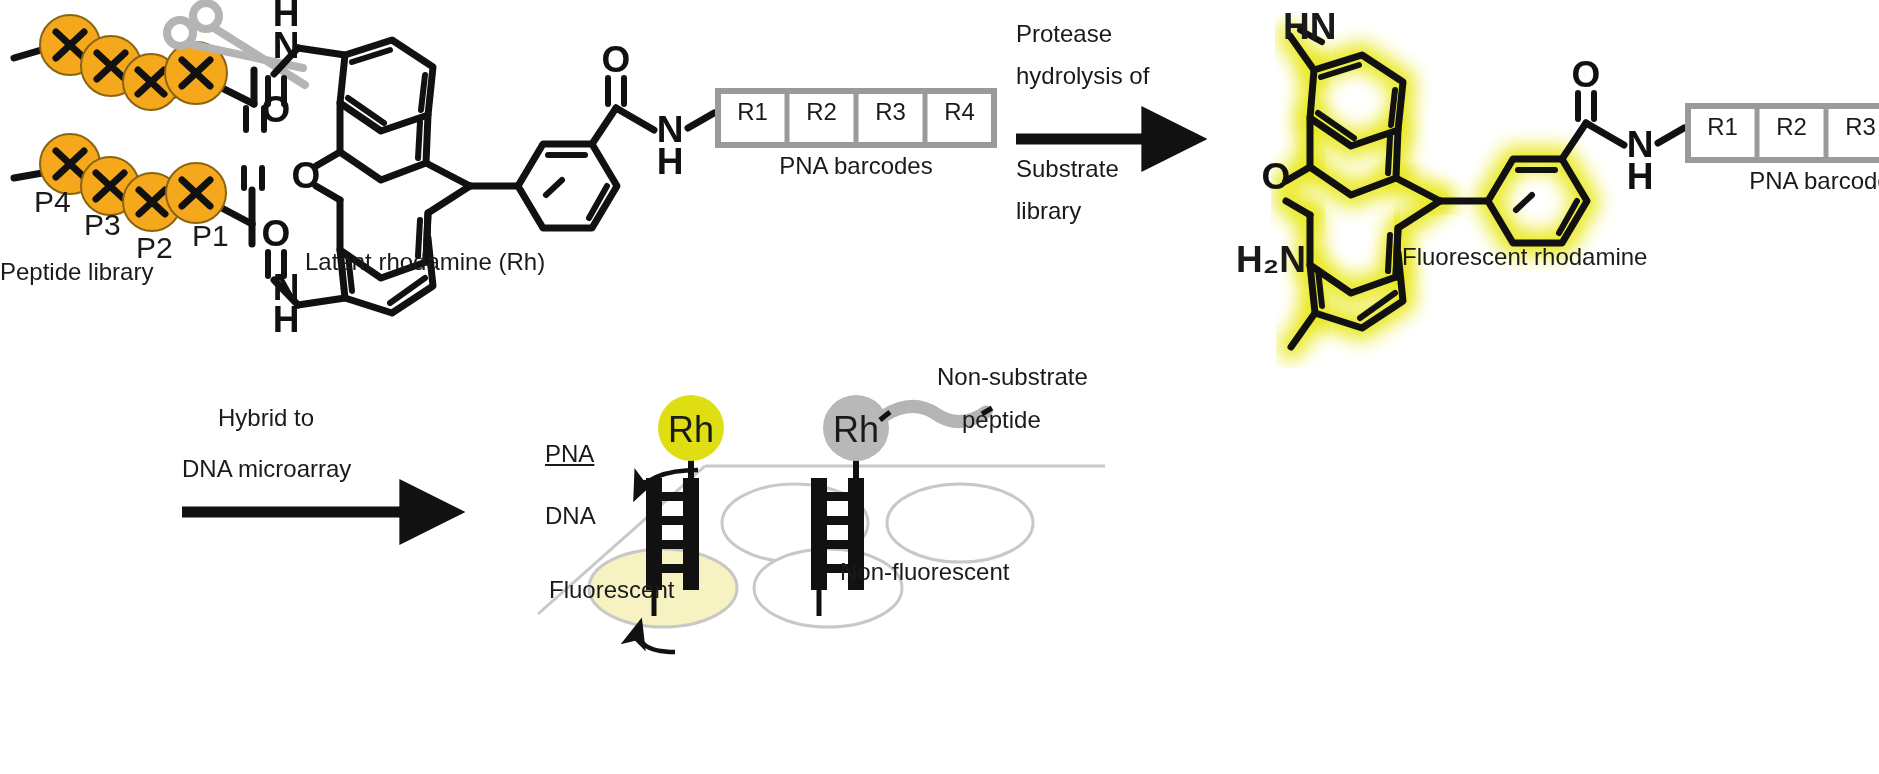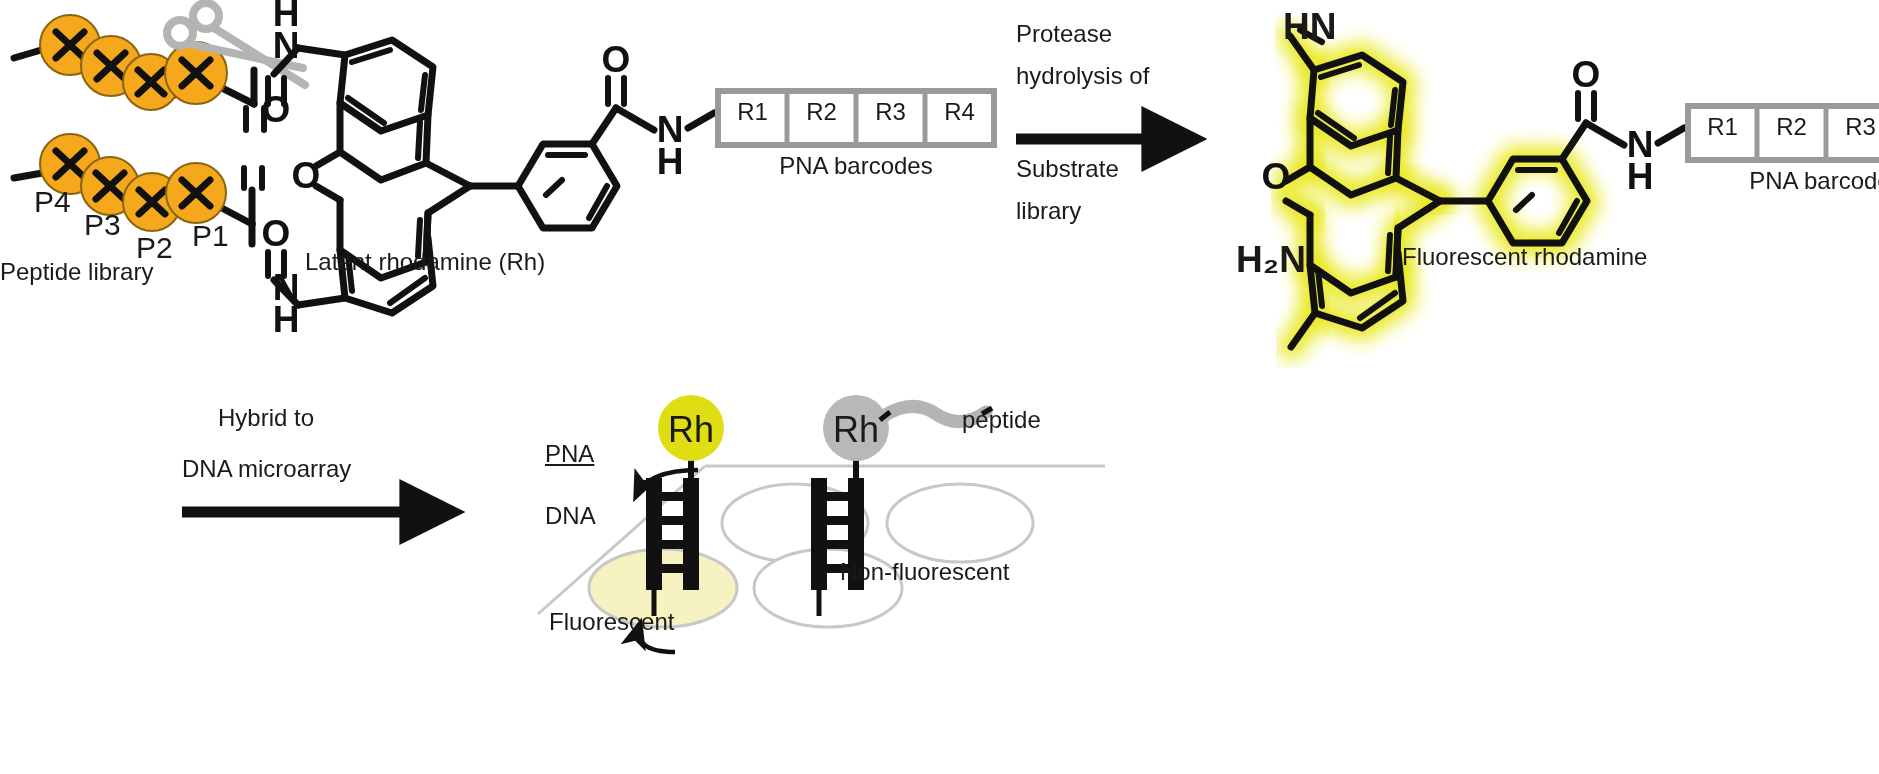--- a/index.html
+++ b/index.html
@@ -330,18 +330,19 @@
 
   <div class="lbl" style="left:218px; top:404px;">Hybrid to</div>
   <div class="lbl" style="left:182px; top:455px;text-align:center;">DNA microarray</div>
 
   <div class="lbl" style="left:545px; top:440px;text-decoration:underline;">PNA</div>
   <div class="lbl" style="left:545px; top:502px;">DNA</div>
 
   <div class="lbl" style="left:658px; top:409px; width:66px; text-align:center; font-size:36px;">Rh</div>
   <div class="lbl" style="left:823px; top:409px; width:66px; text-align:center; font-size:36px;">Rh</div>
 
+  <div class="lbl" style="left:937px; top:363px;">Non-substrate</div>
   <div class="lbl" style="left:962px; top:406px;">peptide</div>
 
-  <div class="lbl" style="left:549px; top:608px;">Fluorescent</div>
+  <div class="lbl" style="left:549px; top:576px;">Fluorescent</div>
   <div class="lbl" style="left:840px; top:558px;">Non-fluorescent</div>
 
 </div>
 
 </body></html>

